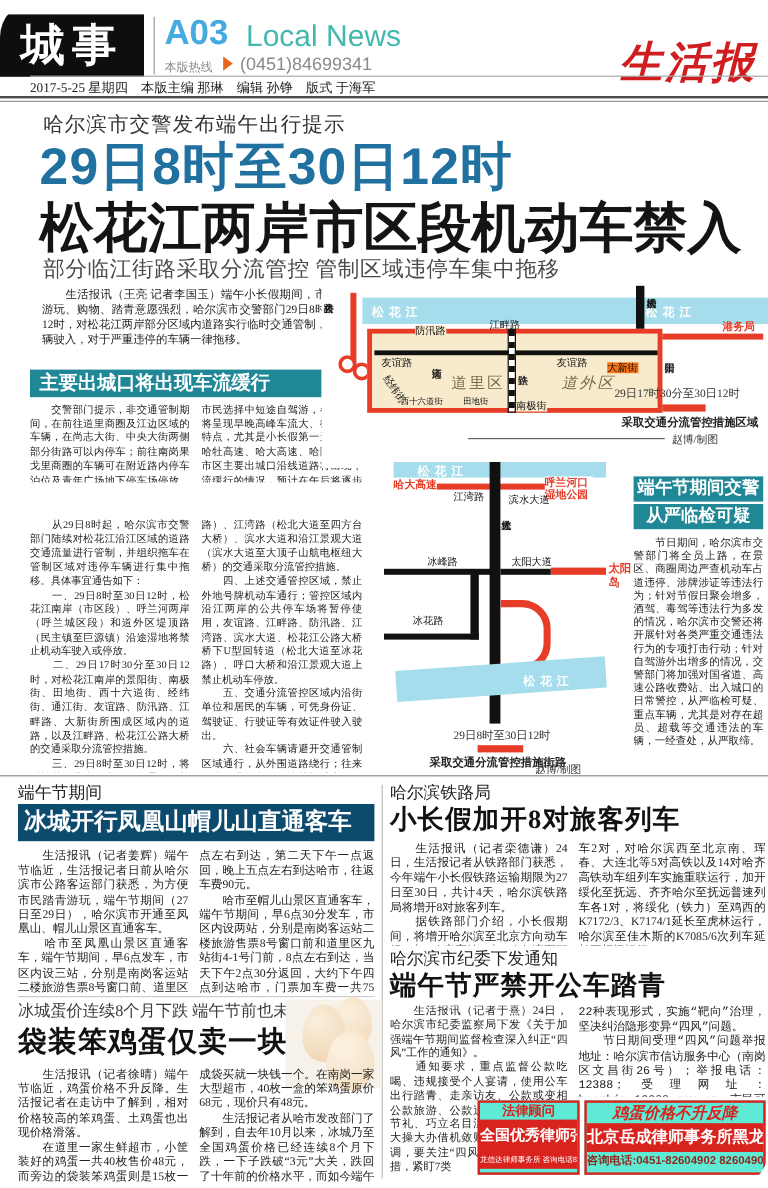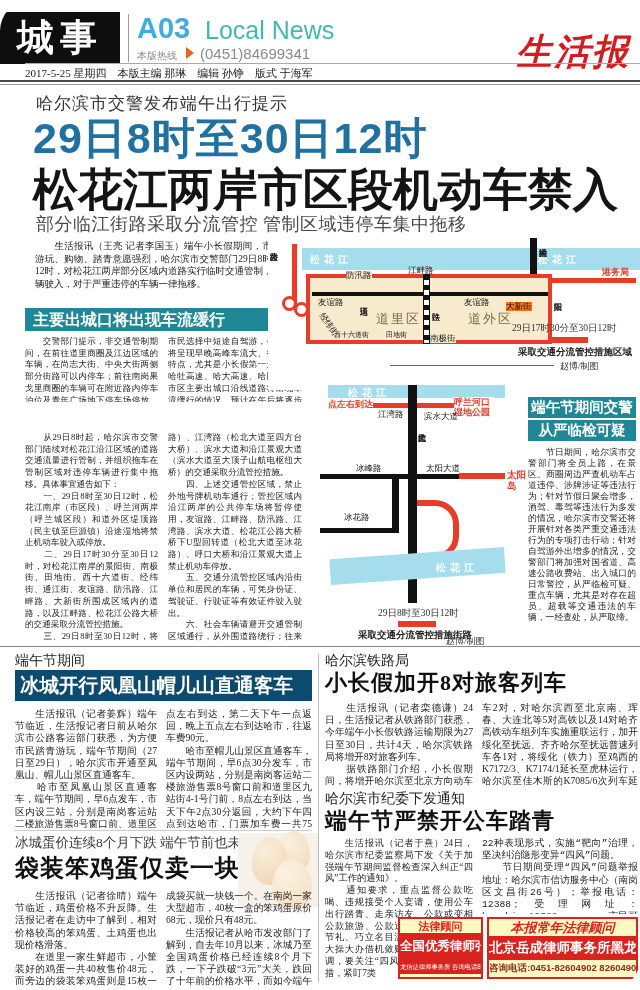--- a/index.html
+++ b/index.html
@@ -66,21 +66,21 @@
   .kicker-sm{font-size:14px;color:#222;}
   .greenbar{left:15px;top:670px;width:297px;height:31px;background:#0c4a6e;color:#fff;
     font-weight:bold;font-size:19.5px;line-height:31px;padding-left:5px;box-sizing:border-box;}
   .h2{font-size:22px;font-weight:bold;color:#111;letter-spacing:1px;}
   .bcol{font-size:9.7px;line-height:12.2px;overflow:hidden;}
   .ldiv{left:15px;top:830px;width:297px;height:1px;background:#ccc;}
   
   .eggbox{left:238px;top:833px;width:80px;height:74px;background:#f6f2ea;}
   .egg{position:absolute;border-radius:50% 50% 50% 50%/60% 60% 42% 42%;}
   
-  .ad{box-sizing:border-box;border:2px solid #d8231f;background:#fef9c3;text-align:center;overflow:hidden;}
+  .ad{box-sizing:border-box;border:2px solid #d8231f;background:#5eead4;text-align:center;overflow:hidden;}
   .ad1-title{color:#d8231f;font-weight:bold;font-size:11px;line-height:14px;}
   .ad1-main{background:#d8231f;color:#fff;font-weight:bold;font-size:12.5px;line-height:27px;white-space:nowrap;}
   .ad1-sub{background:#d8231f;color:#fff;font-size:6.3px;line-height:14px;white-space:nowrap;}
   .ad2-title{color:#d8231f;font-weight:bold;font-size:13px;line-height:17px;font-style:italic;}
   .ad2-main{background:#d8231f;color:#fff;font-weight:bold;font-size:13.5px;line-height:24px;white-space:nowrap;}
   .ad2-sub{color:#8c2b20;font-weight:bold;font-size:9.5px;line-height:16px;white-space:nowrap;}
 </style>
 </head>
 <body>
 
@@ -135,38 +135,38 @@
     <div class="abs maplab" style="left:78px;top:33px;background:#f8ebcd;">防汛路</div>
     <div class="abs maplab" style="left:140px;top:28px;">江畔路</div>
     <div class="abs roadblk" style="left:44px;top:54px;width:236px;height:4px;"></div>
     <div class="abs maplab" style="left:50px;top:60px;">友谊路</div>
     <div class="abs maplab" style="left:196px;top:60px;">友谊路</div>
     <div class="abs maplab vt" style="left:92px;top:62px;">通江街</div>
     <div class="abs maplab" style="left:48px;top:82px;transform:rotate(55deg);">经纬街</div>
     <div class="abs district" style="left:108px;top:72px;">道里区</div>
     <div class="abs" style="left:155px;top:36px;width:7px;height:70px;background:repeating-linear-gradient(#111 0 5px,#fff 5px 10px);border:1px solid #111;box-sizing:border-box;"></div>
     <div class="abs maplab vt" style="left:164px;top:68px;">铁路</div>
-    <div class="abs district" style="left:200px;top:72px;">道外区</div>
+    <div class="abs district" style="left:200px;top:72px;font-style:italic;">道外区</div>
     <div class="abs maplab vt" style="left:286px;top:58px;">景阳街</div>
     <div class="abs maplab" style="left:238px;top:64px;background:#f97316;">大新街</div>
     <div class="abs maplab" style="left:66px;top:94px;font-size:7px;background:#f8ebcd;">西十六道街</div>
     <div class="abs maplab" style="left:118px;top:94px;font-size:7px;background:#f8ebcd;">田地街</div>
     <div class="abs maplab" style="left:162px;top:96px;background:#f8ebcd;">南极街</div>
     <div class="abs legend-time" style="left:244px;top:84px;">29日17时30分至30日12时</div>
     <div class="abs roadred" style="left:284px;top:99px;width:36px;height:6px;"></div>
     <div class="abs legend-lab" style="left:250px;top:108px;">采取交通分流管控措施区域</div>
     <div class="abs" style="left:122px;top:127px;width:164px;height:1px;background:#666;"></div>
     <div class="abs credit" style="left:292px;top:122px;">赵博/制图</div>
   </div>
 
   <div class="abs map" style="left:318px;top:385px;width:214px;height:260px;">
     <div class="abs river" style="left:10px;top:0;width:177px;height:13px;"></div>
     <div class="abs riverlab" style="left:30px;top:1px;">松花江</div>
     <div class="abs roadred" style="left:10px;top:18px;width:132px;height:5px;"></div>
-    <div class="abs redlab" style="left:10px;top:14px;background:#fff;">点左右到达</div>
+    <div class="abs redlab" style="left:10px;top:14px;background:#fff;">哈大高速</div>
     <div class="abs redlab" style="left:136px;top:12px;width:40px;background:#fff;">呼兰河口湿地公园</div>
     <div class="abs maplab" style="left:60px;top:25px;">江湾路</div>
     <div class="abs maplab" style="left:106px;top:27px;">滨水大道</div>
     <div class="abs roadblk" style="left:90px;top:0;width:9px;height:218px;"></div>
     <div class="abs maplab vt" style="left:100px;top:42px;">松北大道</div>
     <div class="abs maplab" style="left:38px;top:79px;">冰峰路</div>
     <div class="abs roadblk" style="left:2px;top:89px;width:95px;height:5px;"></div>
     <div class="abs maplab" style="left:108px;top:79px;">太阳大道</div>
     <div class="abs roadblk" style="left:99px;top:89px;width:42px;height:5px;"></div>
     <div class="abs roadred" style="left:141px;top:88px;width:46px;height:6px;"></div>
@@ -223,18 +223,18 @@
 　　通知要求，重点监督公款吃喝、违规接受个人宴请，使用公车出行踏青、走亲访友、公款或变相公款旅游、公款送节礼、违规收送节礼、巧立名目滥发津贴、补贴，大操大办借机敛财等问题，通知强调，要关注“四风”新动向，创新举措，紧盯7类</div>
   <div class="abs bcol just pre" style="left:482px;top:838px;width:156px;height:76px;font-family:Liberation Mono, monospace;">22种表现形式，实施“靶向”治理，坚决纠治隐形变异“四风”问题。
 　　节日期间受理“四风”问题举报地址：哈尔滨市信访服务中心（南岗区文昌街26号）；举报电话：12388；受理网址：haerbin.12388.gov.cn，市民可通过以上方式举报。</div>
 
   <div class="abs ad" style="left:398px;top:917px;width:85px;height:62px;">
     <div class="ad1-title sans">法律顾问</div>
     <div class="ad1-main sans">全国优秀律师张铁</div>
     <div class="ad1-sub sans">龙信达律师事务所 咨询电话82382418</div>
   </div>
   <div class="abs ad" style="left:487px;top:917px;width:151px;height:62px;">
-    <div class="ad2-title">本报常年法律顾问</div>
+    <div class="ad2-title">鸡蛋价格不升反降</div>
     <div class="ad2-main sans">北京岳成律师事务所黑龙江分所</div>
     <div class="ad2-sub sans">咨询电话:0451-82604902 82604903</div>
   </div>
 
 </div>
 
 </body></html>

